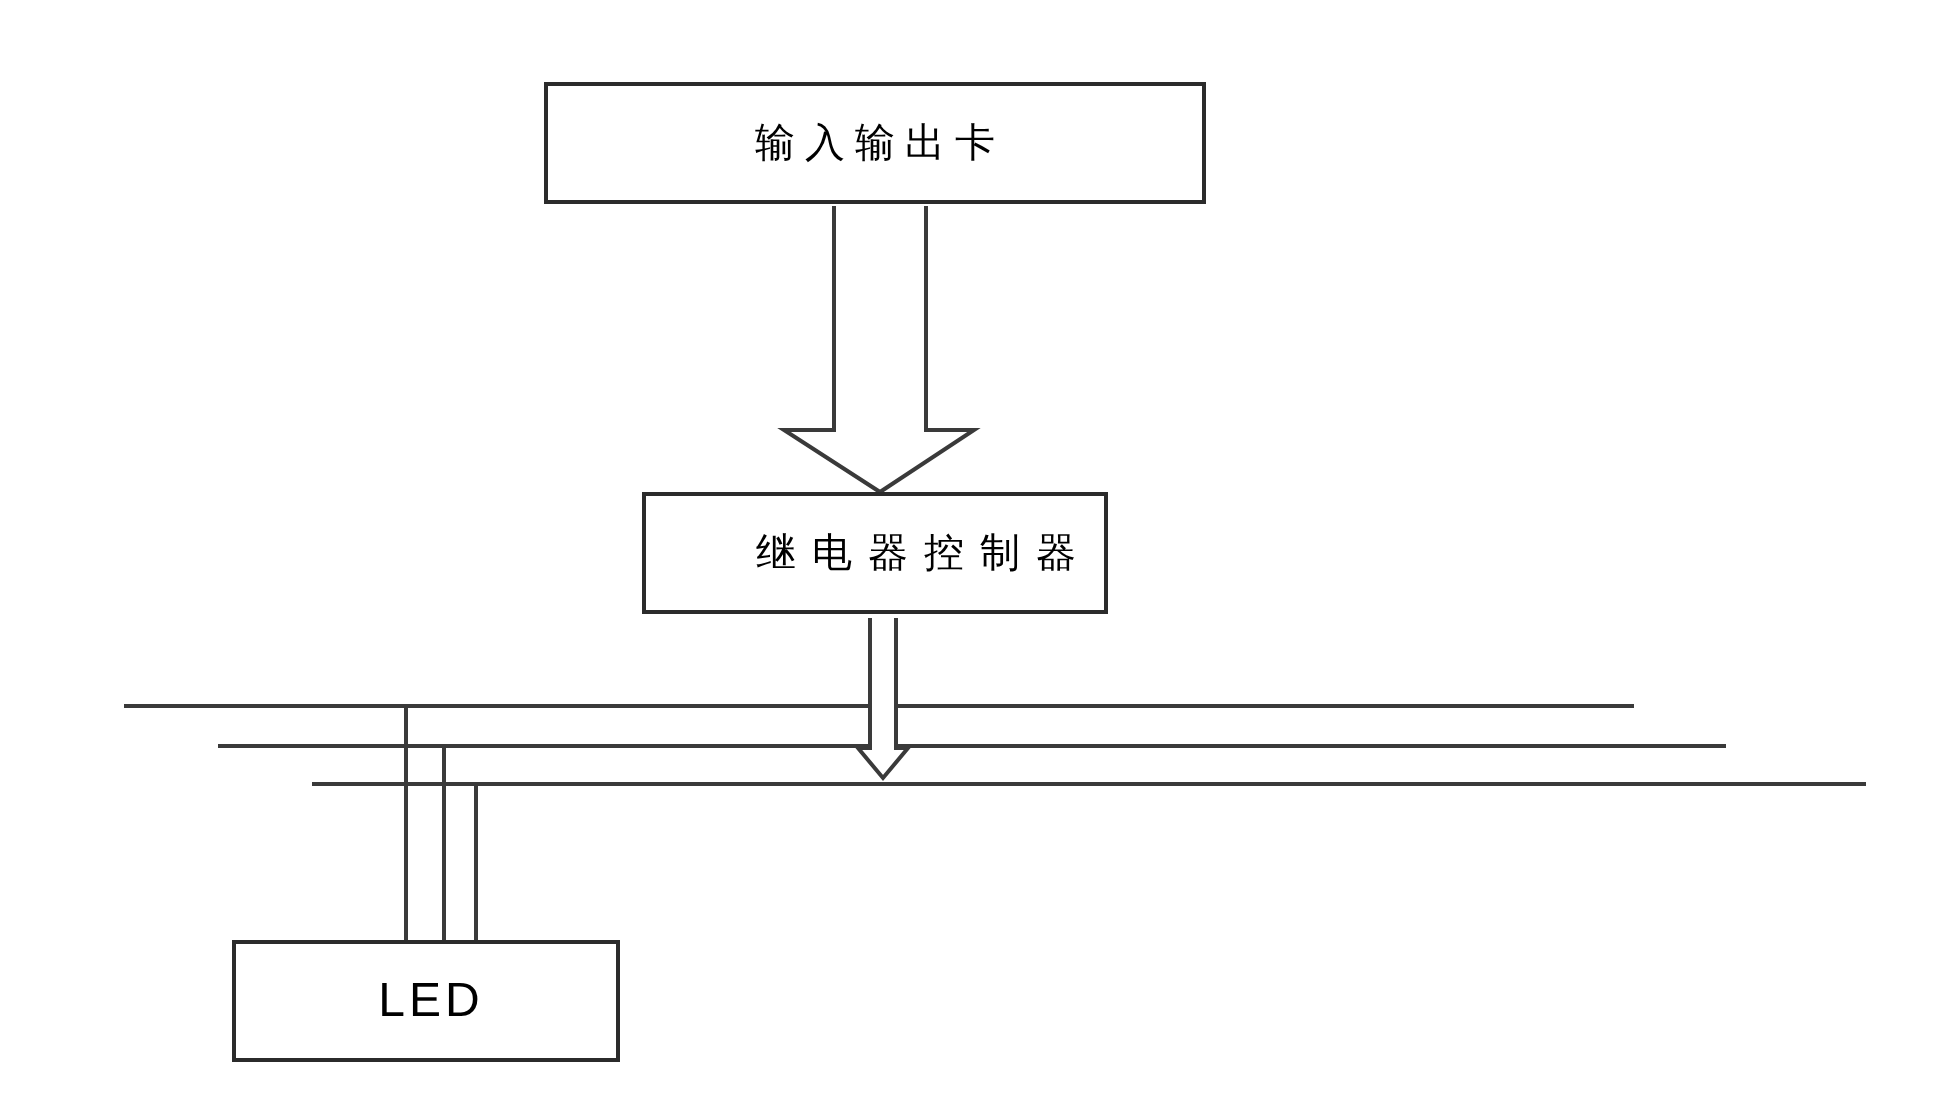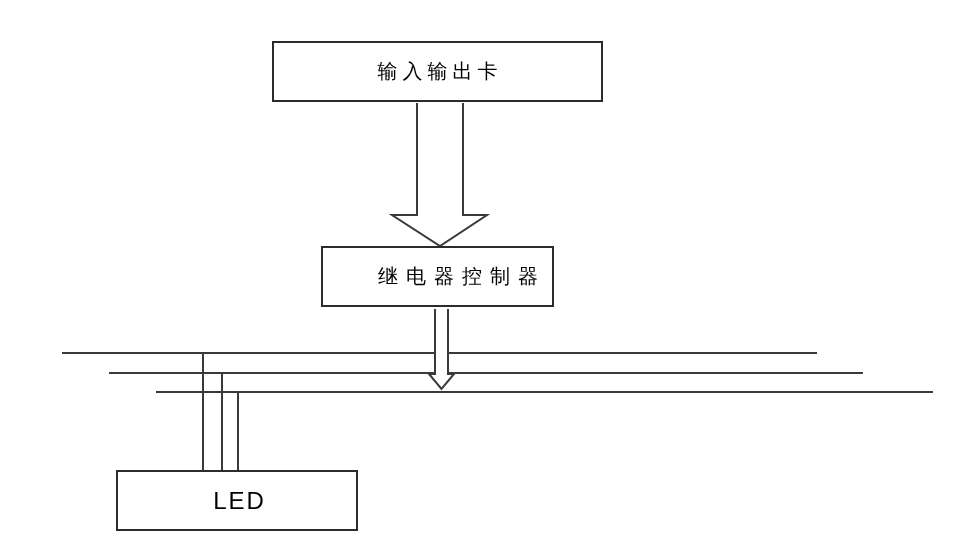--- a/index.html
+++ b/index.html
@@ -45,21 +45,21 @@
     top: 246px;
     width: 233px;
     height: 61px;
     font-size: 20px;
     letter-spacing: 8px;
     padding-left: 44px;
   }
   .node-led {
     left: 116px;
     top: 470px;
-    width: 242px;
+    width: 194px;
     height: 61px;
     font-size: 24px;
     letter-spacing: 2px;
   }
   .node-label {
     white-space: nowrap;
     text-indent: 5px; 
   }
 </style>
 </head>

